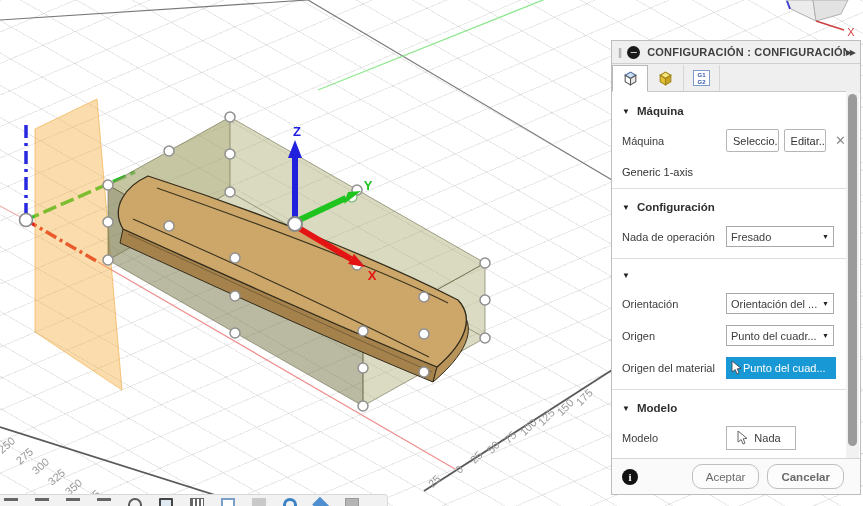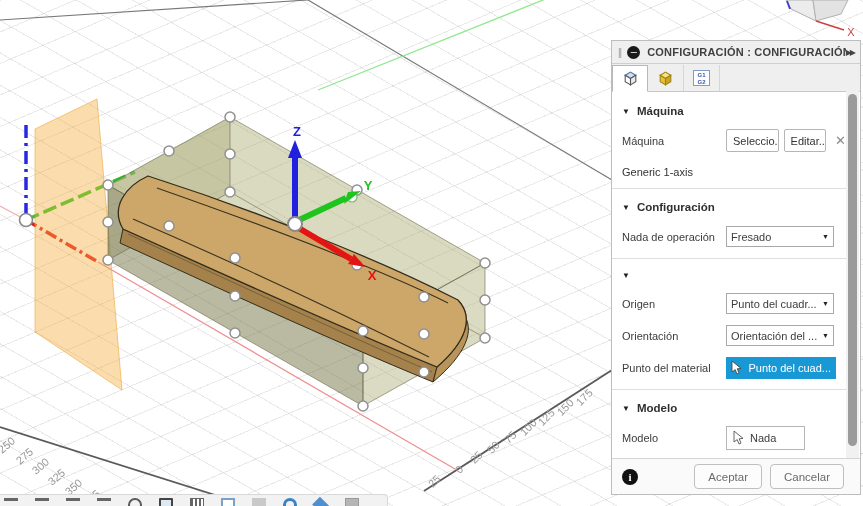--- a/index.html
+++ b/index.html
@@ -62,33 +62,33 @@
     white-space:nowrap;overflow:hidden;}
   .btn.sel{width:60px;}
   .btn.edit{width:48px;margin-left:5px;}
   .clear-x{color:#8a8a8a;font-size:13px;margin-left:9px;}
   .machine-name{margin:14px 0 4px 0;color:#333;}
   .divider{border:none;border-top:1px solid #dedede;margin:10px 0 0 0;}
   .dropdown{width:108px;height:21px;border:1px solid #a8a8a8;background:#fff;display:flex;
     align-items:center;padding:0 4px;white-space:nowrap;overflow:hidden;}
   .dropdown .caret{margin-left:auto;font-size:7px;color:#222;padding-left:3px;}
   .value-selected{width:110px;height:22px;background:#1899d6;color:#fff;display:flex;
-    align-items:center;gap:5px;padding:0 5px;white-space:nowrap;overflow:hidden;justify-content:space-between;}
+    align-items:center;padding:0 5px;white-space:nowrap;overflow:hidden;}
   .nada-btn{height:24px;border:1px solid #b5b5b5;background:#fff;display:flex;align-items:center;
-    gap:5px;padding:0 10px 0 6px;width:79px;}
+    gap:5px;padding:0 10px 0 6px;width:70px;justify-content:center;}
   .cursor-svg{flex:0 0 12px;}
 
   .panel-footer{position:absolute;left:0;right:0;bottom:0;height:36px;background:#fafafa;
     border-top:1px solid #d4d4d4;display:flex;align-items:center;padding:0 16px 0 10px;}
   .info-circle{width:16px;height:16px;background:#111;border-radius:50%;color:#fff;
     font-weight:bold;font-size:11px;line-height:16px;text-align:center;font-family:"Liberation Serif",serif;}
   .panel-footer .spacer{flex:1;}
   .fbtn{border:1px solid #bfbfbf;background:#fcfcfc;color:#6a6a6a;font-size:11.5px;
-    font-family:"Liberation Sans",sans-serif;border-radius:4px;height:25px;padding:0 13px;}
-  .fbtn + .fbtn{margin-left:8px;}
+    font-family:"Liberation Sans",sans-serif;border-radius:10px;height:25px;padding:0 13px;}
+  .fbtn + .fbtn{margin-left:8px;font-weight:bold;}
 
   .scrollbar{position:absolute;top:50px;right:1px;width:13px;height:372px;background:#f1f1f1;}
   .scrollbar .thumb{position:absolute;left:2px;top:3px;width:9px;height:352px;background:#9b9b9b;border-radius:5px;}
 </style>
 </head>
 <body>
 
 <div class="stage">
 
   <div class="viewport">
@@ -284,35 +284,35 @@
           </div>
         </div>
       </div>
       <hr class="divider">
 
       <div class="section">
         <div class="section-title">
           <span class="tri">▼</span>
         </div>
         <div class="row">
+          <span class="label">Orientación</span>
+          <div class="dropdown">
+            <span>Orientación del ...</span>
+            <span class="caret">▼</span>
+          </div>
+        </div>
+        <div class="row">
           <span class="label">Origen</span>
           <div class="dropdown">
             <span>Punto del cuadr...</span>
             <span class="caret">▼</span>
           </div>
         </div>
         <div class="row">
-          <span class="label">Orientación</span>
-          <div class="dropdown">
-            <span>Orientación del ...</span>
-            <span class="caret">▼</span>
-          </div>
-        </div>
-        <div class="row">
-          <span class="label">Punto del material</span>
+          <span class="label">Origen del material</span>
           <div class="value-selected">
             <svg class="cursor-svg" width="12" height="14" viewBox="0 0 12 14">
               <path d="M1,0 L1,11 L4.2,8.6 L6,13 L8,12.1 L6.2,7.8 L10,7.4 Z" fill="#fff" stroke="#3c3c3c" stroke-width="0.8"></path>
             </svg>
             <span>Punto del cuad...</span>
           </div>
         </div>
       </div>
       <hr class="divider">
 

